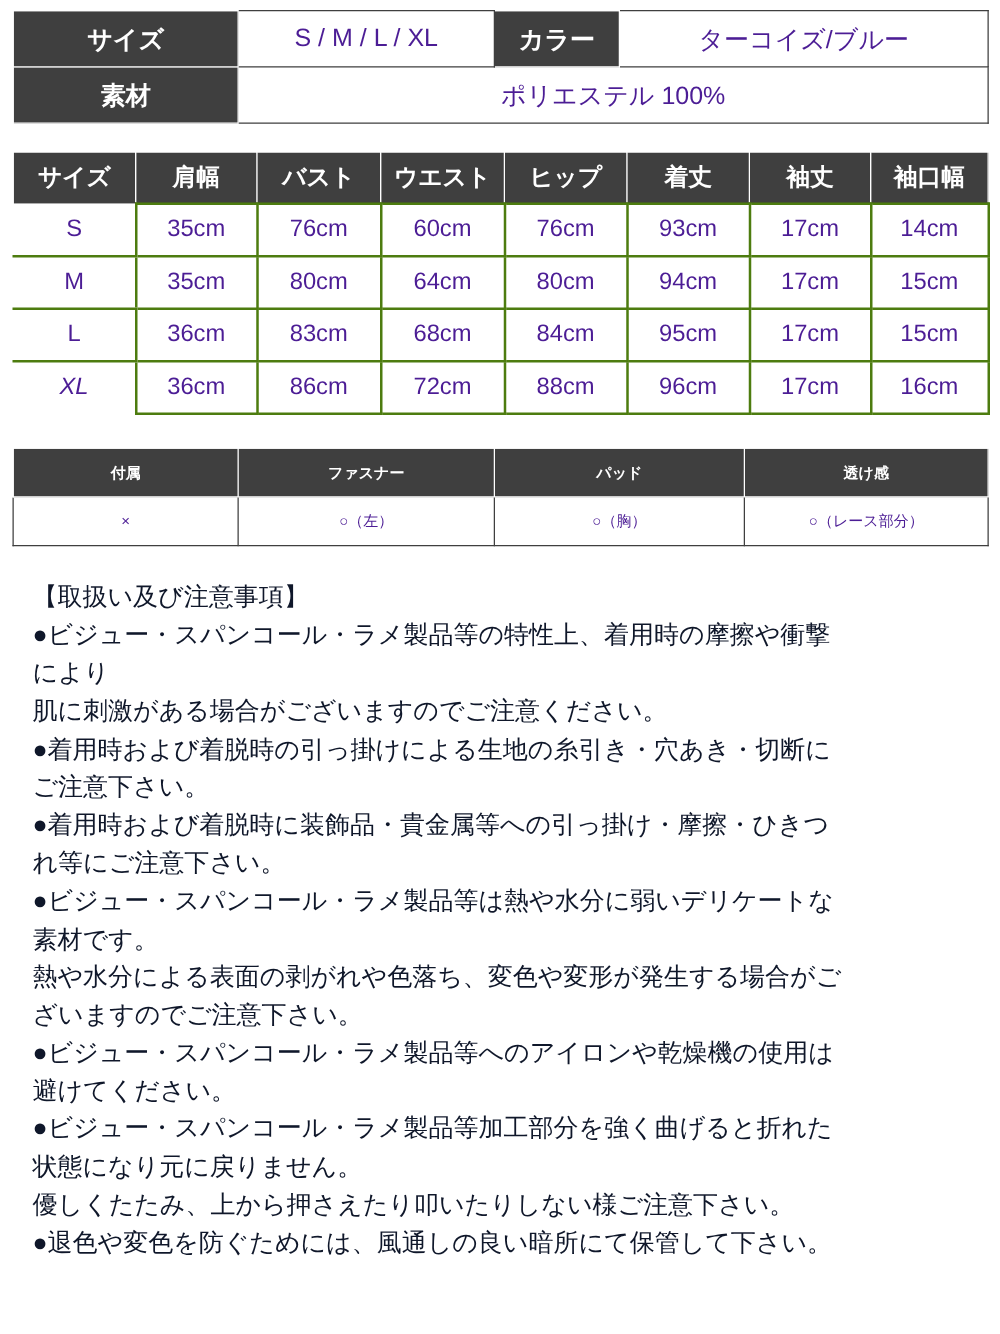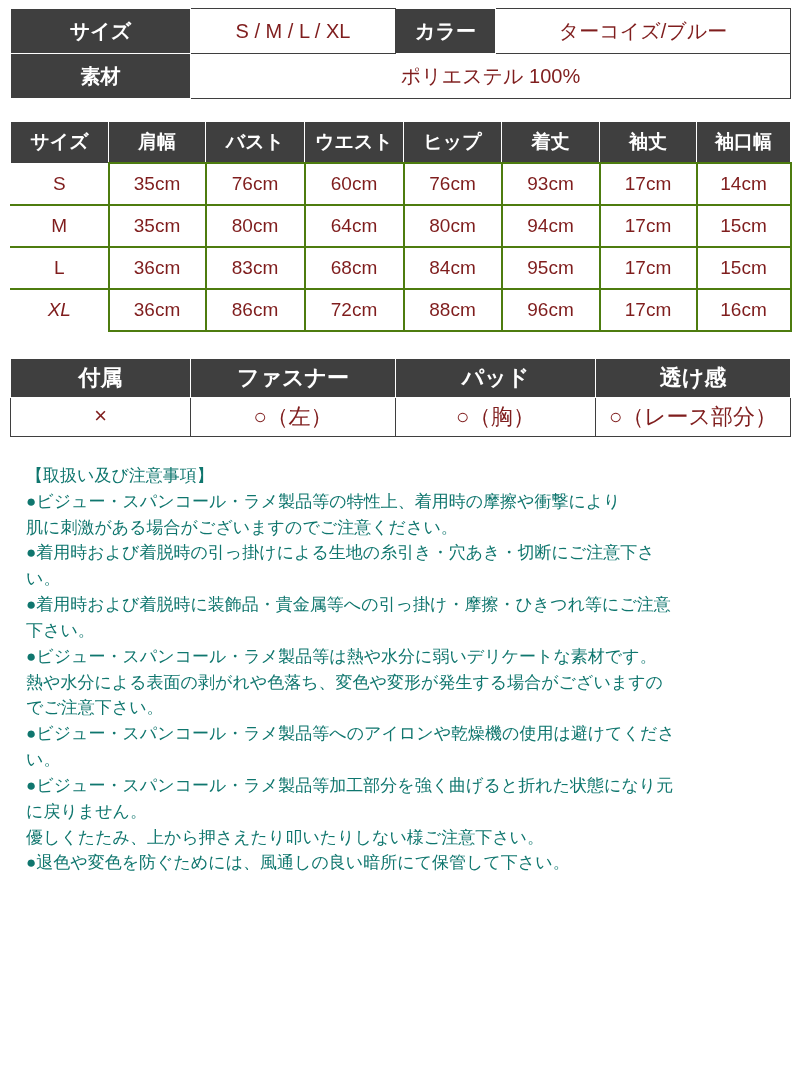--- a/index.html
+++ b/index.html
@@ -25,21 +25,21 @@
   table {
     border-collapse: collapse;
     table-layout: fixed;
     width: 780px;
   }
   td {
     border: 1px solid #ffffff;
     text-align: center;
     vertical-align: middle;
     font-size: 19px;
-    color: #7f1d1d;
+    color: #4c1d95;
     background: #ffffff;
     height: 38px;
     padding: 0 2px;
     white-space: nowrap;
   }
   .hdr {
     background: #3f3f3f;
     color: #ffffff;
     font-weight: bold;
   }
@@ -80,22 +80,21 @@
   .size-table td.firstcol-top {
     border-top: 1px solid #ffffff;
   }
 
   
   .attr-table {
     margin-top: 26px;
   }
   .attr-table td {
     height: 38px;
-    font-size: 22px;
-    font-family: Liberation Mono, monospace;
+    font-size: 12px;
   }
   .attr-table td.val {
     border: 1px solid #3f3f3f;
   }
 
   
   .attr-table2 {
     margin-top: 0px;
     width: 585px;
     margin-left: 109px;
@@ -104,23 +103,23 @@
     height: 38px;
     font-size: 19px;
   }
   .attr-table2 td.val {
     border: 1px solid #3f3f3f;
   }
 
   
   .notes {
     margin-top: 26px;
-    font-size: 17px;
+    font-size: 20px;
     line-height: 1.52;
-    color: #0f766e;
+    color: #0f172a;
     padding-left: 16px;
   }
   .notes p {
     margin: 0;
   }
 </style>
 </head>
 <body>
 
 <div class="page">

